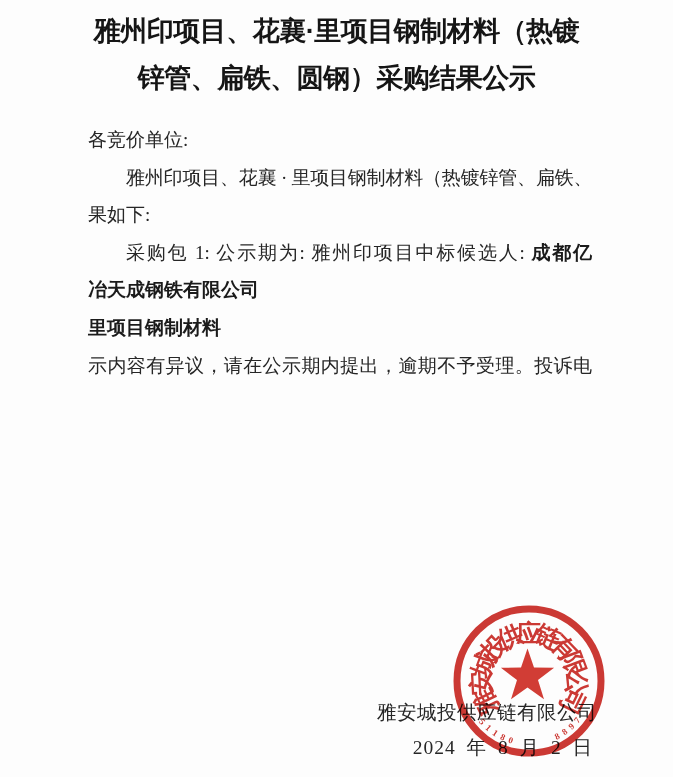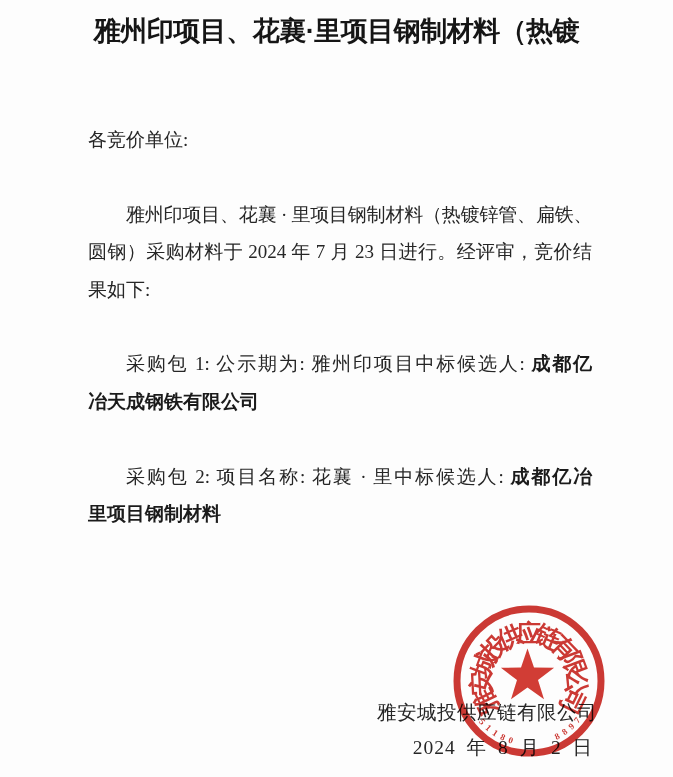--- a/index.html
+++ b/index.html
@@ -28,21 +28,21 @@
     line-height:37.6px;
   }
   .line{
     height:37.6px;
     white-space:nowrap;
   }
   .jst{
     text-align:justify;
     text-align-last:justify;
   }
-  .ind{padding-left:38px;margin-top:37px;}
+  .ind{padding-left:38px;}
   .tight{letter-spacing:-0.5px;}
   .b{font-weight:700;color:#1b1b1b;}
   .sig-company{
     position:absolute;top:699px;right:76px;
     font-size:19.5px;letter-spacing:0.5px;color:#262626;
   }
   .sig-date{
     position:absolute;top:734px;right:80px;
     font-size:19.5px;word-spacing:5px;letter-spacing:1px;color:#262626;
   }
@@ -57,31 +57,31 @@
     font-family:"Liberation Serif",serif;
   }
 </style>
 </head>
 <body>
 
 <div class="page">
 
   <div class="title">
     <div>雅州印项目、花襄·里项目钢制材料（热镀</div>
+    <div>锌管、扁铁、圆钢）采购结果公示</div>
   </div>
 
   <div class="body-text">
     <div class="line">各竞价单位:</div>
     <div class="line jst ind tight"><span>雅州印项目、花襄 · 里项目钢制材料（热镀锌管、扁铁、</span><span class="b"></span></div>
-    <div class="line jst"><span>圆钢）采购材料于 2024 年 7 月 23 日进行。经评审，竞价结</span><span class="b"></span></div>
     <div class="line"><span>果如下:</span><span class="b"></span></div>
     <div class="line jst ind"><span>采购包 1: 公示期为: 雅州印项目中标候选人: </span><span class="b">成都亿</span></div>
     <div class="line"><span></span><span class="b">冶天成钢铁有限公司</span></div>
-    <div class="line jst ind"><span>采购包 2: 项目名称: 花襄 · 里中标候选人:  </span><span class="b">成都亿冶</span></div>
     <div class="line"><span></span><span class="b">里项目钢制材料</span></div>
+    <div class="line jst"><span>示内容有异议，请在公示期内提出，逾期不予受理。投诉电</span><span class="b"></span></div>
   </div>
 
   <div class="sig-company">雅安城投供应链有限公司</div>
   <div class="sig-date">2024 年 8 月 2 日</div>
 
   <svg class="seal" viewBox="-100 -100 200 200" xmlns="http://www.w3.org/2000/svg">
     <circle cx="0" cy="0" r="72" fill="none" stroke-width="7" stroke="#c8231d"></circle>
     <polygon points="0,-28 -6.5,-8.9 -26.6,-8.7 -10.5,3.4 -16.5,22.7 0,11 16.5,22.7 10.5,3.4 26.6,-8.7 6.5,-8.9" transform="translate(-1.5,-4.5)" fill="#cf281f"></polygon>
     <g id="seal-arc">
         <text transform="translate(-43.1,21.0) rotate(-116.0)" text-anchor="middle" dominant-baseline="central" font-size="25" font-weight="bold" fill="#c8231d">雅</text>

